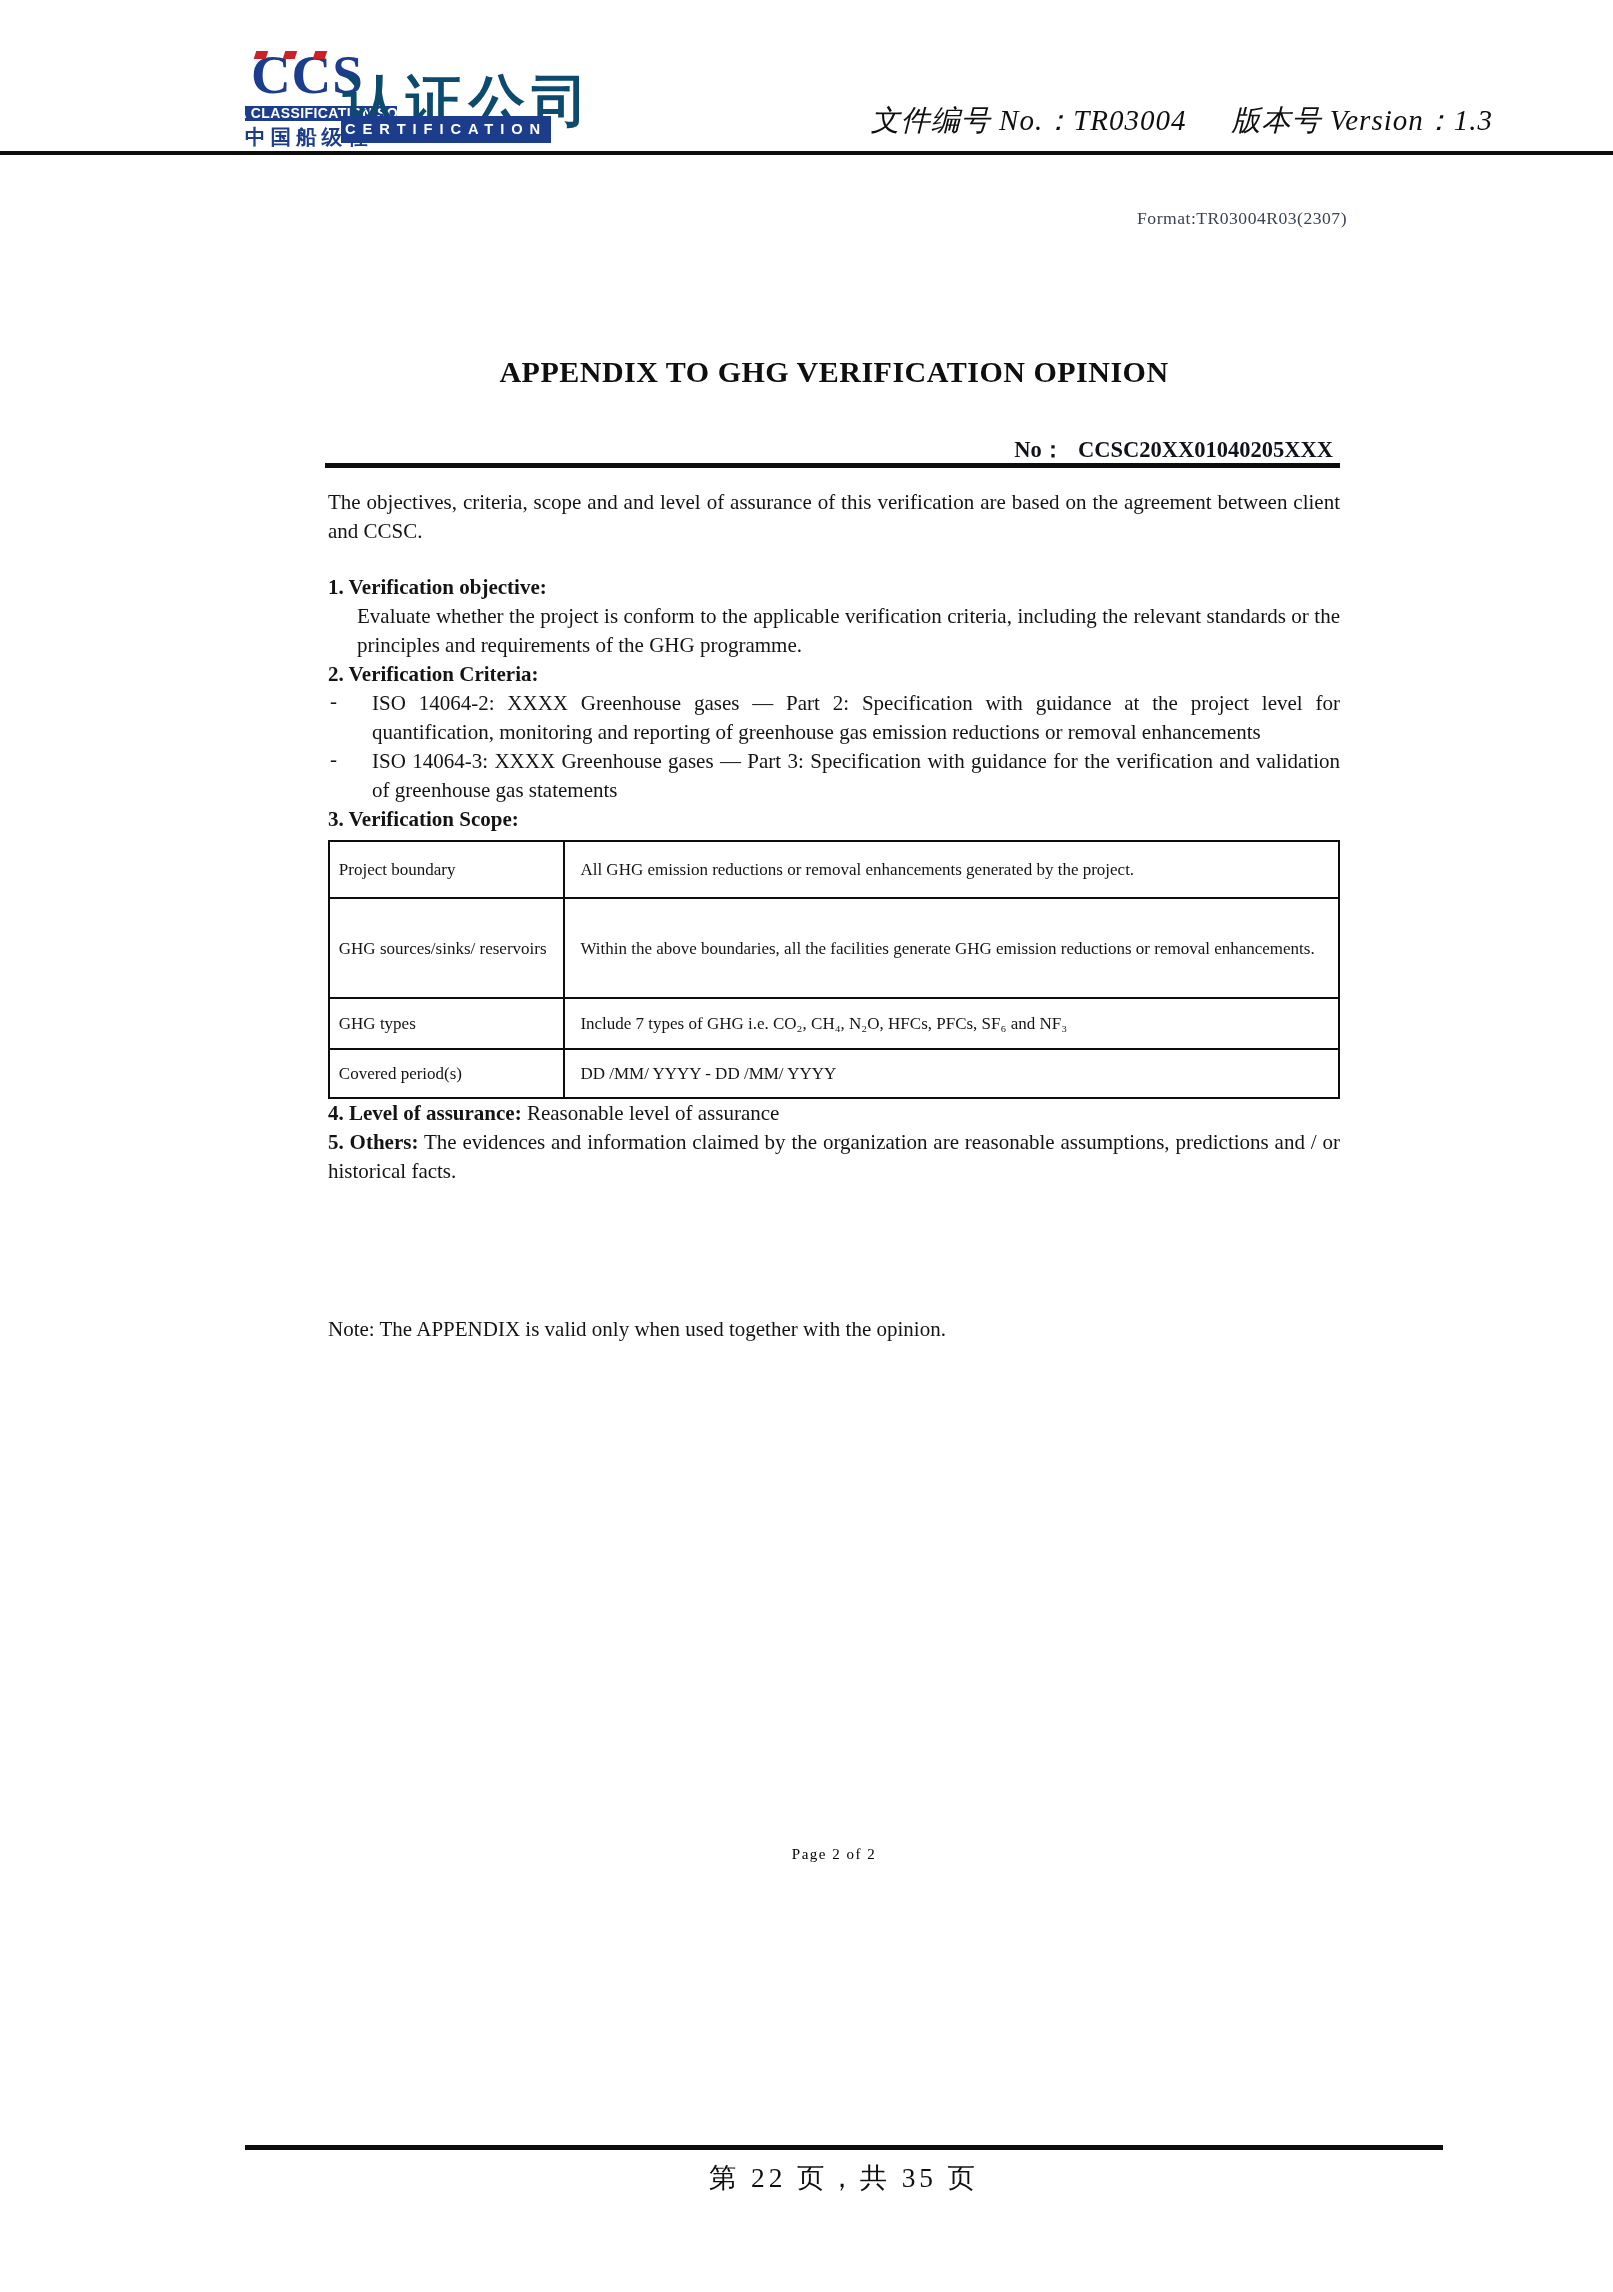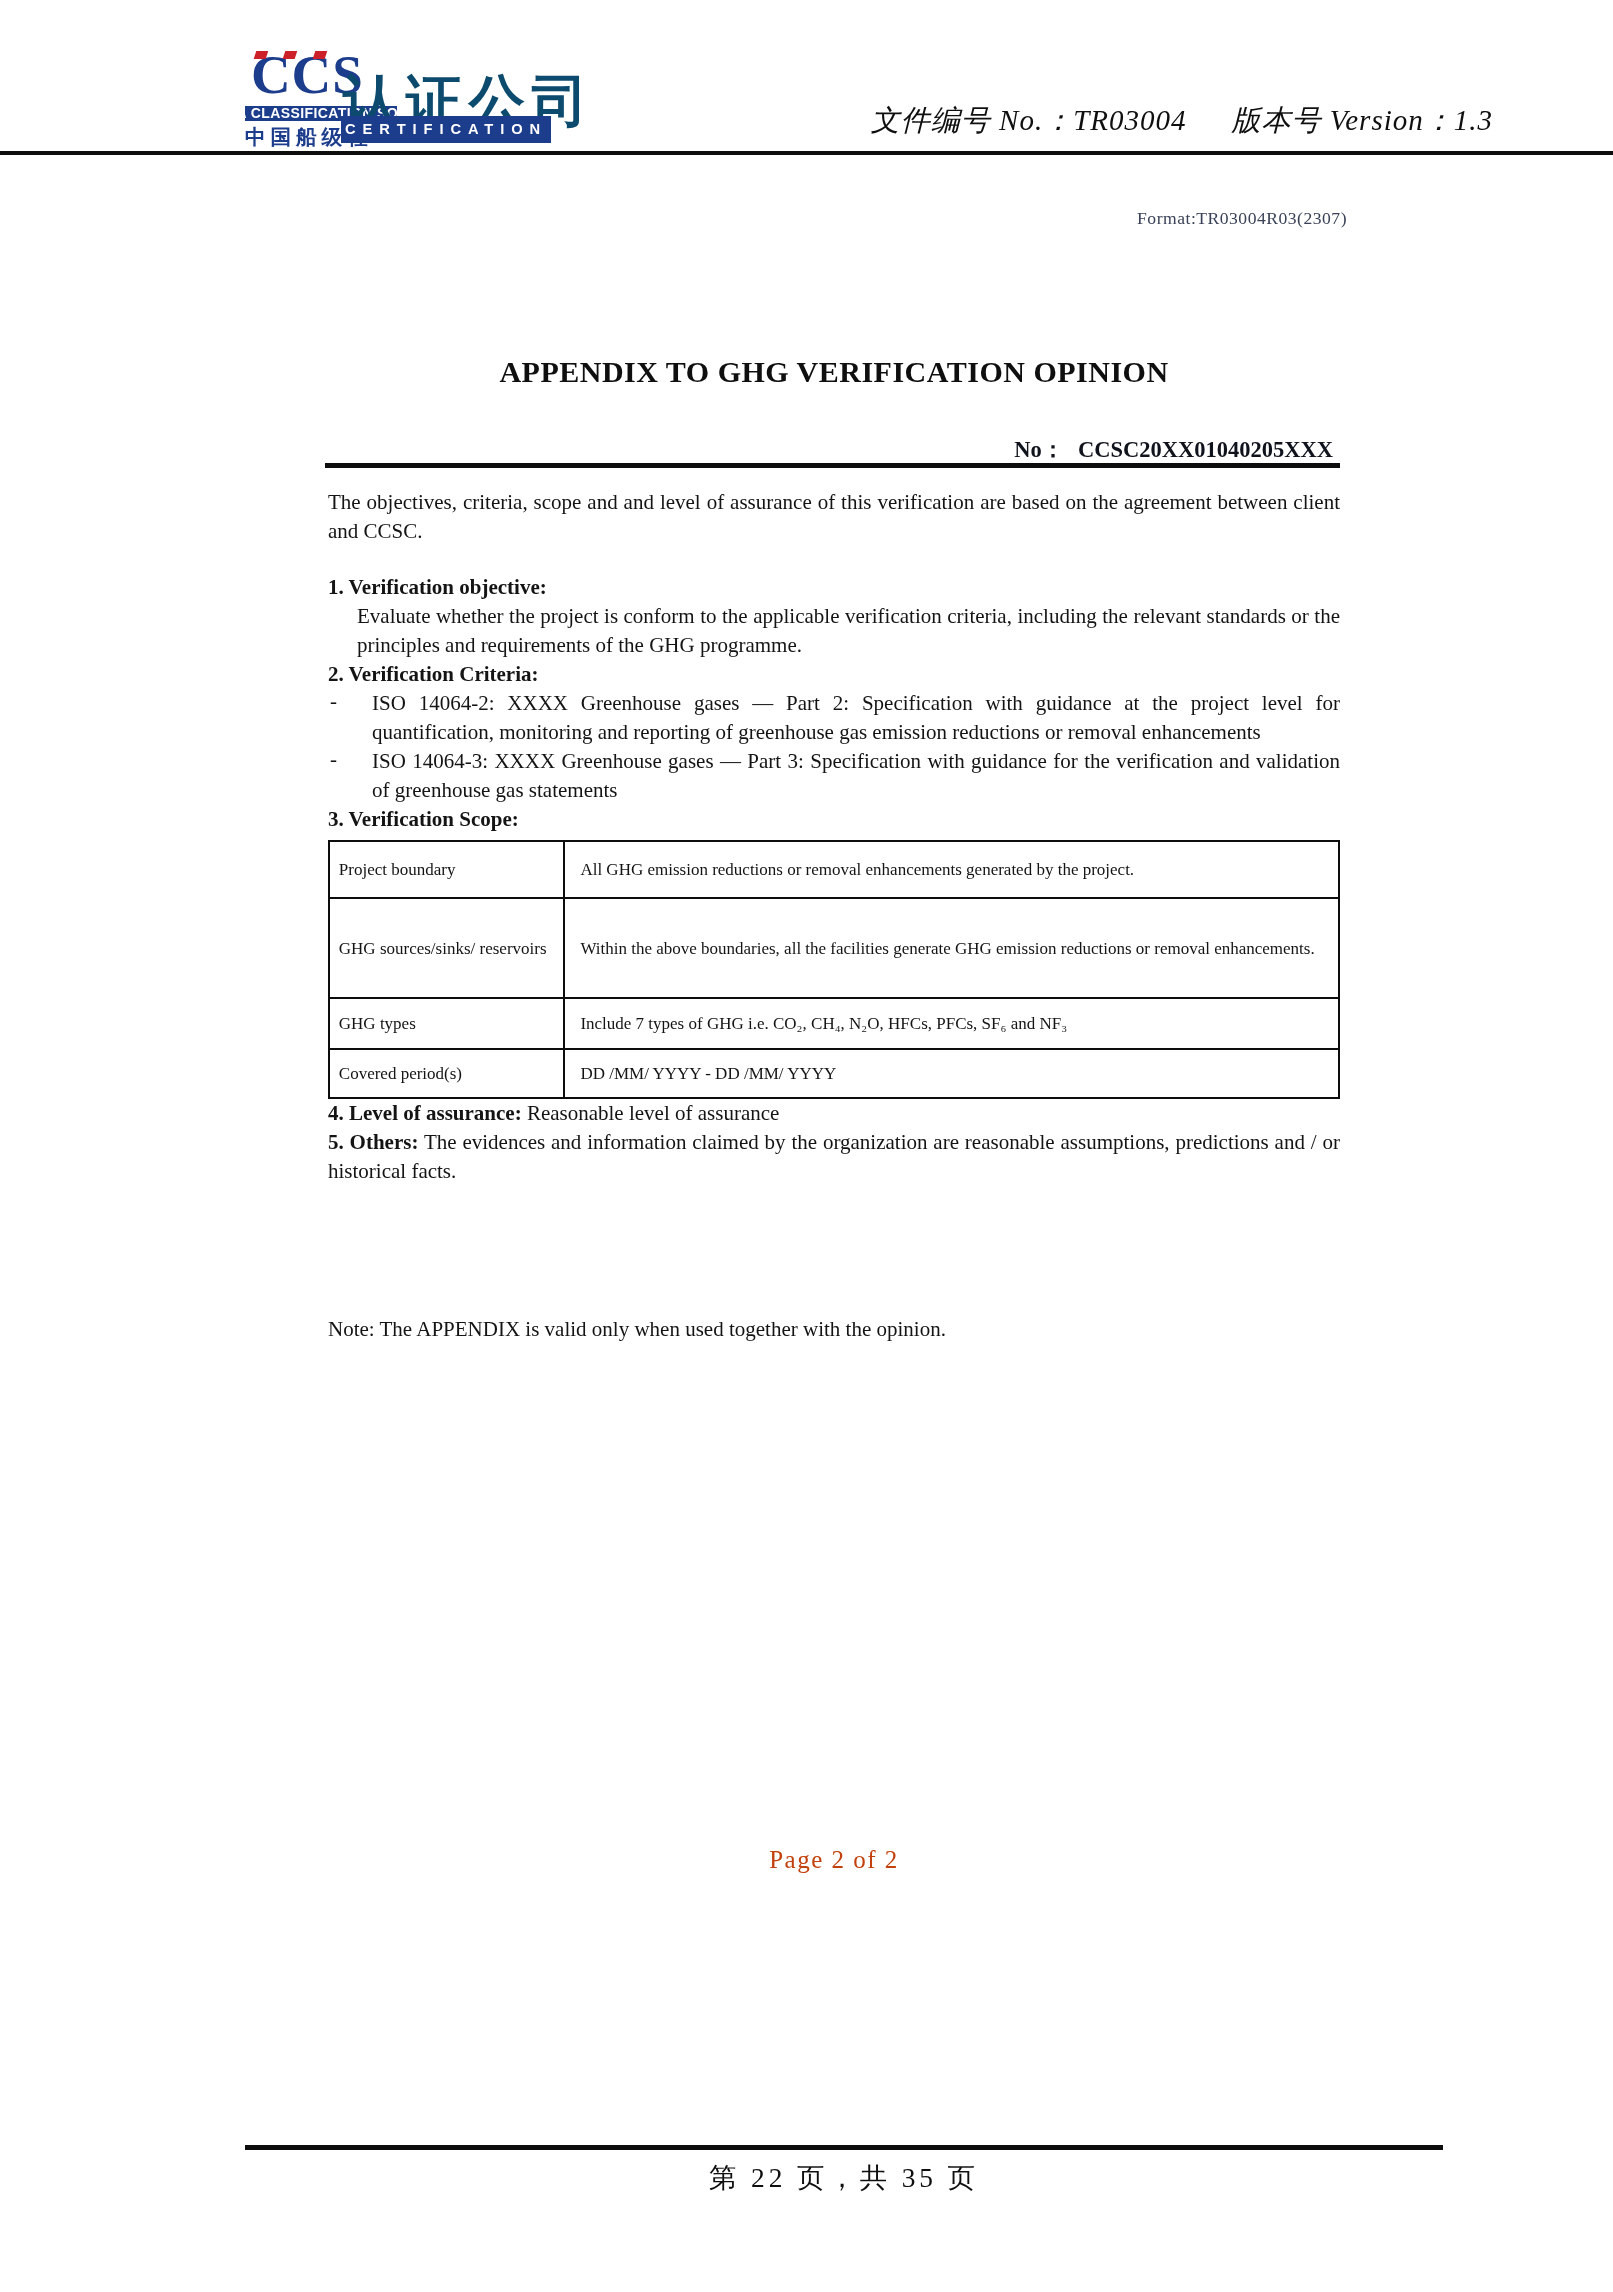--- a/index.html
+++ b/index.html
@@ -97,21 +97,21 @@
   .scope-table td.c1{width:218px;padding:5.9px 5.9px 5.9px 8.8px;}
   .scope-table td.c2{padding:5.9px 11.8px 5.9px 15.7px;text-align:justify;}
   .r1{height:57px;} .r2{height:100px;} .r3{height:51px;} .r4{height:49px;}
   .after-table{margin-top:9.8px;}
   .after-table b{font-weight:bold;}
   .p45{margin:0;text-align:justify;}
   .note-line{margin-top:129px;}
   
   .page-indicator{
     position:absolute;top:1846px;left:328px;width:1012px;text-align:center;
-    font-size:25px;letter-spacing:1.5px;color:#c2410c;
+    font-size:15px;letter-spacing:1.5px;color:#000000;
   }
   .rule-footer{
     position:absolute;top:2145px;left:245px;width:1198px;height:4.9px;background:#0d0d0d;
   }
   .footer-text{
     position:absolute;top:2160px;left:245px;width:1198px;text-align:center;
     font-size:27.4px;letter-spacing:3.9px;color:#0f0f0f;
   }
 </style>
 </head>

